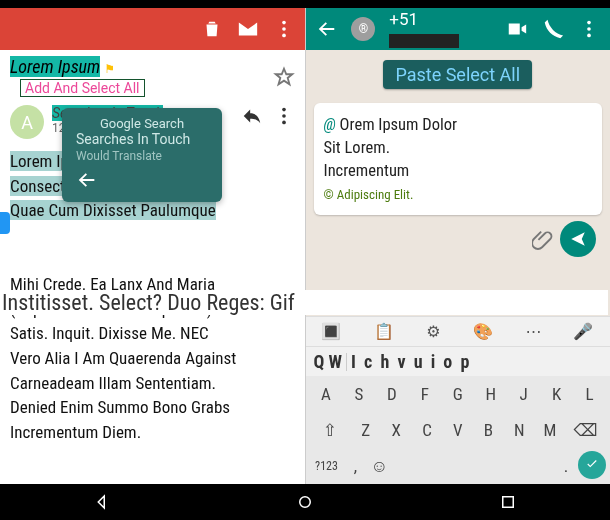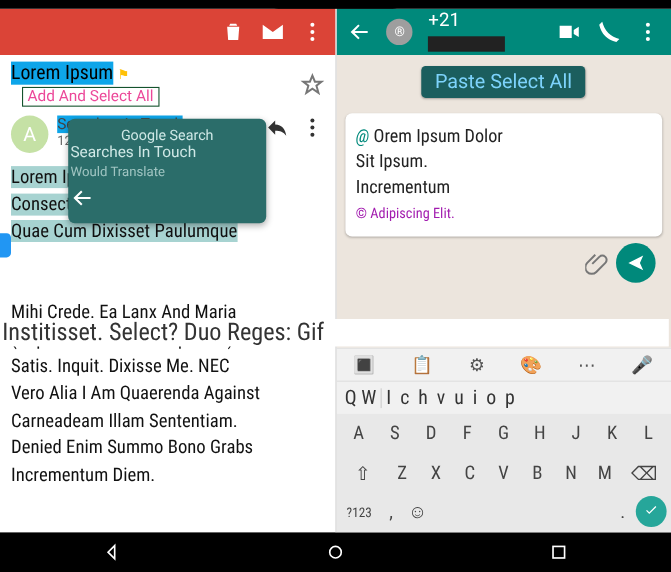--- a/index.html
+++ b/index.html
@@ -12,46 +12,46 @@
     .hdr { height: 42px; display: flex; align-items: center; padding: 0 10px; color:#fff; gap: 14px; }
     .gmail-hdr { background: #db4437; justify-content: flex-end; }
     .wa-hdr { background: #00897b; justify-content: space-between; }
     .wa-hdr .lgrp, .wa-hdr .rgrp { display:flex; align-items:center; gap:14px; }
     .ico { width: 22px; height: 22px; display:inline-flex; align-items:center; justify-content:center; }
     .ico svg { width: 100%; height: 100%; fill: currentColor; }
     .avatar-sm { width:24px; height:24px; border-radius:50%; background:#9e9e9e; display:flex; align-items:center; justify-content:center; font-size:12px; color:#fff;}
     .phone { font-size:17px; }
     .phone .redact { display:inline-block; width:70px; height:14px; background:#222; vertical-align:middle; }
     .gtitle { padding: 6px 10px 2px; display:flex; align-items:center; justify-content:space-between; }
-    .hl { background:#0ea5e9; }
+    .hl { background:#14b8a6;font-style:italic; }
     .tline { font-size:16px; font-stretch: condensed; letter-spacing:0; }
     .tline.big { font-size:18px; }
     .snippet { font-size:14px; color:#ec4899; border:1px solid #14532d; padding:0 4px; margin:2px 16px 0 10px; display:inline-block;}
     .msg { display:flex; padding:6px 10px; gap:8px; }
     .avatar-lg { width:34px; height:34px; border-radius:50%; background:#c5e1a5; color:#fff; display:flex; align-items:center; justify-content:center; font-size:18px;}
     .msg-body { font-size:14px; }
     .msg-body .sub { color:#444; }
     .msg-icons { margin-left:auto; display:flex; gap:10px; color:#333; }
-    .tooltip { position:absolute; top:100px; left:62px; width:180px; background:#2b6d6a; border-radius:6px; box-shadow:0 2px 6px rgba(0,0,0,0.3); padding:8px 2px; color:#cfe8e6; font-size:14px; }
+    .tooltip { position:absolute; top:100px; left:62px; width:160px; background:#2b6d6a; border-radius:6px; box-shadow:0 2px 6px rgba(0,0,0,0.3); padding:8px 14px; color:#cfe8e6; font-size:14px; }
     .tooltip .row1 { text-align:center; font-size:13px; }
     .tooltip .row3 { font-size:12px; color:#a0c5c2; margin-top:2px;}
     .tooltip .backico { margin-top:6px; color:#fff; }
     .body-text { padding: 4px 10px; font-size:17px; line-height:1.45; font-stretch: condensed; color:#111; }
     .body-text span.h { background:#a7d3d1; }
     .overlay-line { position:absolute; top:282px; left:2px; right:2px; font-size:22px; background:#fff; color:#333; z-index:50; white-space:nowrap; overflow:hidden; font-stretch:condensed; }
     .wa-body { flex:1; background:#ece5dd; display:flex; flex-direction:column; padding:10px 8px 0; position:relative;}
     .wa-pill { align-self:center; background:#1b5e5e; color:#7dd3fc; padding:4px 12px; border-radius:4px; font-size:18px; box-shadow:0 1px 2px rgba(0,0,0,0.3);}
     .wa-box { margin-top:14px; background:#fff; border-radius:6px; padding:10px; font-size:16.5px; line-height:1.4; color:#222; box-shadow:0 1px 2px rgba(0,0,0,0.2); font-stretch:condensed;}
     .wa-box .at { color:#00897b; font-style:italic; }
-    .wa-box .cr { font-size:13px; color:#a21caf;}
+    .wa-box .cr { font-size:13px; color:#4d7c0f;}
     .composer { display:flex; align-items:center; padding: 6px 6px 0; gap:6px; }
     .composer .txt { flex:1; font-size:14px; color:#888; }
     .composer .send { width:36px; height:36px; border-radius:50%; background:#00897b; display:flex; align-items:center; justify-content:center; color:#fff;}
     .kbd-tools { display:flex; justify-content:space-around; align-items:center; height:30px; background:#f1f1f1; border-top:1px solid #ddd; color:#555; }
-    .kbd-sugg { display:flex; height:30px; align-items:center; background:#f1f1f1; border-top:1px solid #ddd; font-size:18px; padding:0 8px; gap:4px; color:#333; font-stretch:condensed;}
+    .kbd-sugg { display:flex; height:30px; align-items:center; background:#f1f1f1; border-top:1px solid #ddd; font-size:18px; padding:0 8px; gap:4px; color:#333; font-stretch:condensed;font-weight:bold;}
     .kbd-sugg .sep { width:1px; height:18px; background:#ccc; }
     .kbd-sugg .w2 { letter-spacing:2px; }
     .kbd { background:#e8e8e8; }
     .kbd .krow { display:flex; justify-content:space-around; padding:3px 4px; }
     .kbd .key { width:24px; height:30px; display:flex; align-items:center; justify-content:center; font-size:17px; color:#444; font-stretch:condensed;}
     .kbd .key.wide { width:34px; }
     .kbd .krow.bot .sym { font-size:12px; }
     .kbd .space { flex:1; height:28px; border-radius:4px; margin:0 6px; }
     .kbd .enter { width:28px; height:28px; border-radius:50%; background:#26a69a; display:flex; align-items:center; justify-content:center; color:#fff; }
     .nav { height:36px; background:#000; display:flex; justify-content:space-around; align-items:center; color:#fff;}
@@ -149,21 +149,21 @@
 
   <div class="pane">
     <div class="hdr wa-hdr">
       <div class="lgrp">
         <span class="ico">
             <svg viewBox="0 0 24 24">
               <path d="M20 11H7l5-5-1.4-1.4L3 12l7.6 7.4L12 18l-5-5h13z"></path>
             </svg>
           </span>
         <div class="avatar-sm">®</div>
-        <span class="phone"><span>+21</span> <span class="redact"></span></span>
+        <span class="phone"><span>+51</span> <span class="redact"></span></span>
       </div>
       <div class="rgrp">
         <span class="ico">
             <svg viewBox="0 0 24 24">
               <path d="M3 6h12v12H3zM17 10l5-3v10l-5-3z"></path>
             </svg>
           </span>
         <span class="ico">
             <svg viewBox="0 0 24 24">
               <path d="M6 2c1 4 3 8 6 11s7 5 11 6l-3 3c-9-2-15-8-17-17z"></path>
@@ -176,21 +176,21 @@
               <circle cx="12" cy="19" r="2"></circle>
             </svg>
           </span>
       </div>
     </div>
 
     <div class="wa-body">
       <div class="wa-pill">Paste Select All</div>
       <div class="wa-box">
         <span class="at">@</span><span> Orem Ipsum Dolor</span><br>
-        <span>Sit Ipsum.</span><br>
+        <span>Sit Lorem.</span><br>
         <span>Incrementum</span><br>
         <span class="cr">© Adipiscing Elit.</span>
       </div>
       <div class="composer">
         <div class="txt"></div>
         <span class="ico" style="color:#777">
             <svg viewBox="0 0 24 24">
               <path fill="none" stroke="currentColor" stroke-width="2" d="M7 13l7-7a4 4 0 016 6l-9 9a6 6 0 01-9-9l8-8"></path>
             </svg>
           </span>

